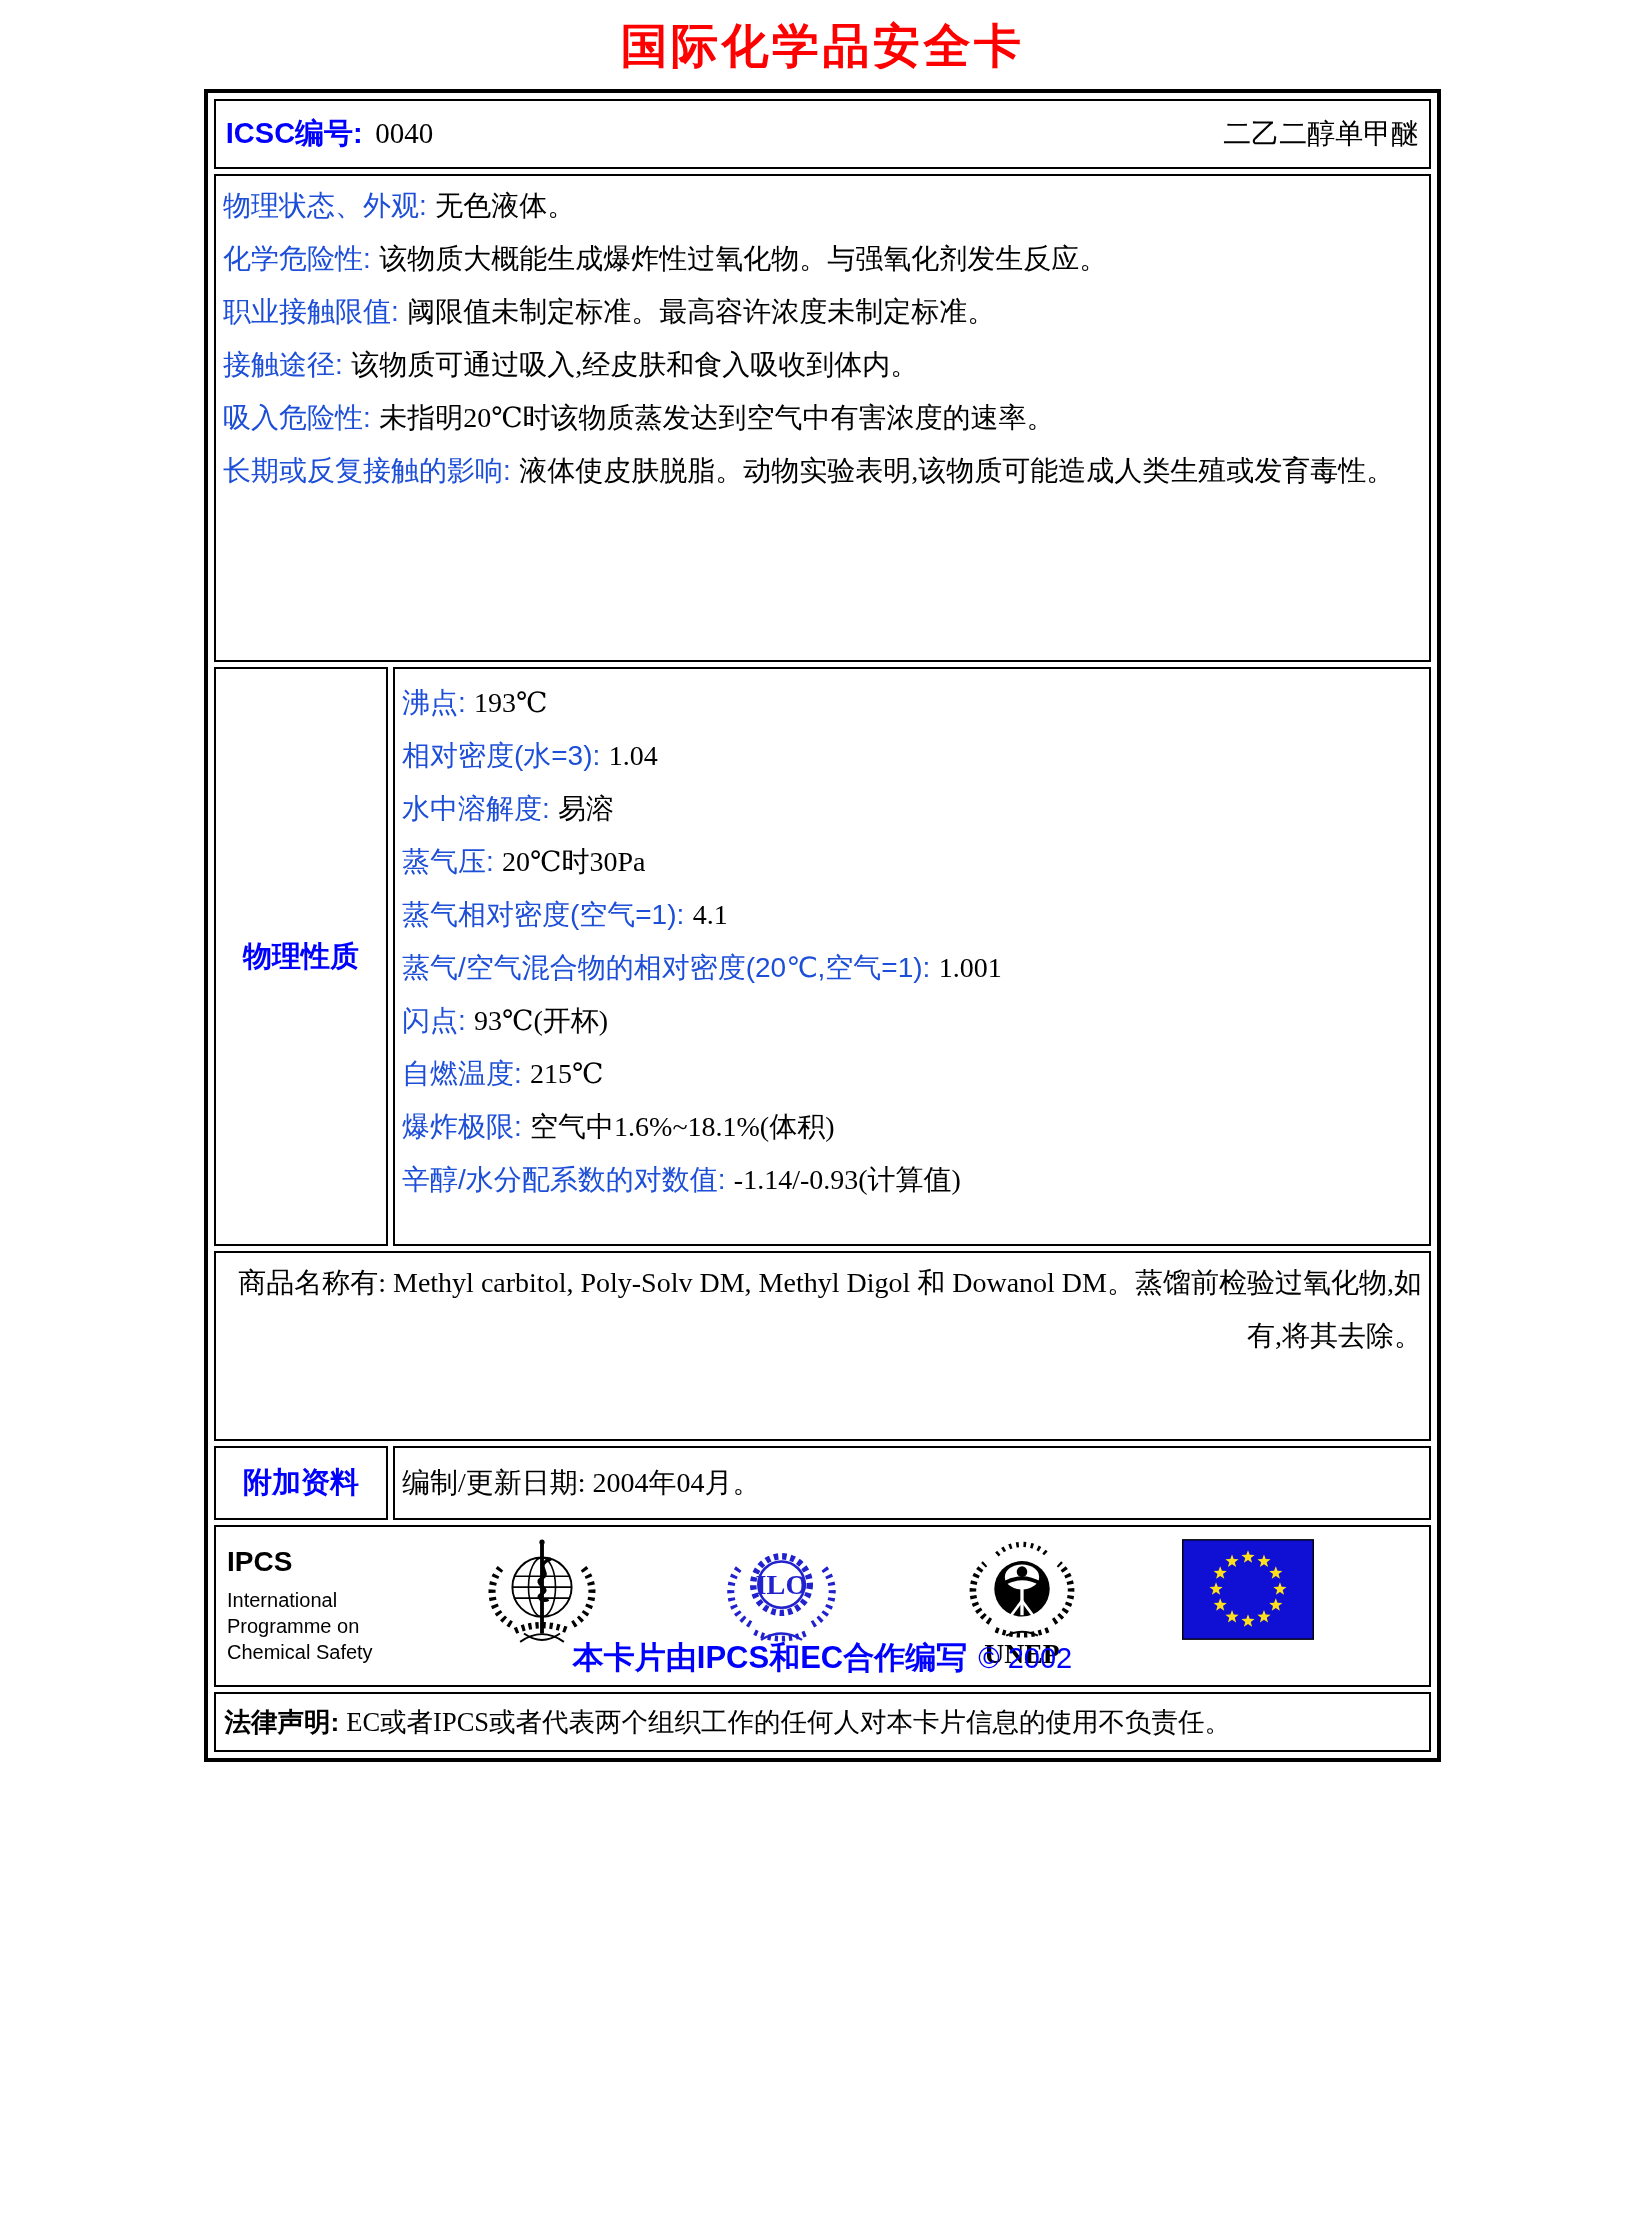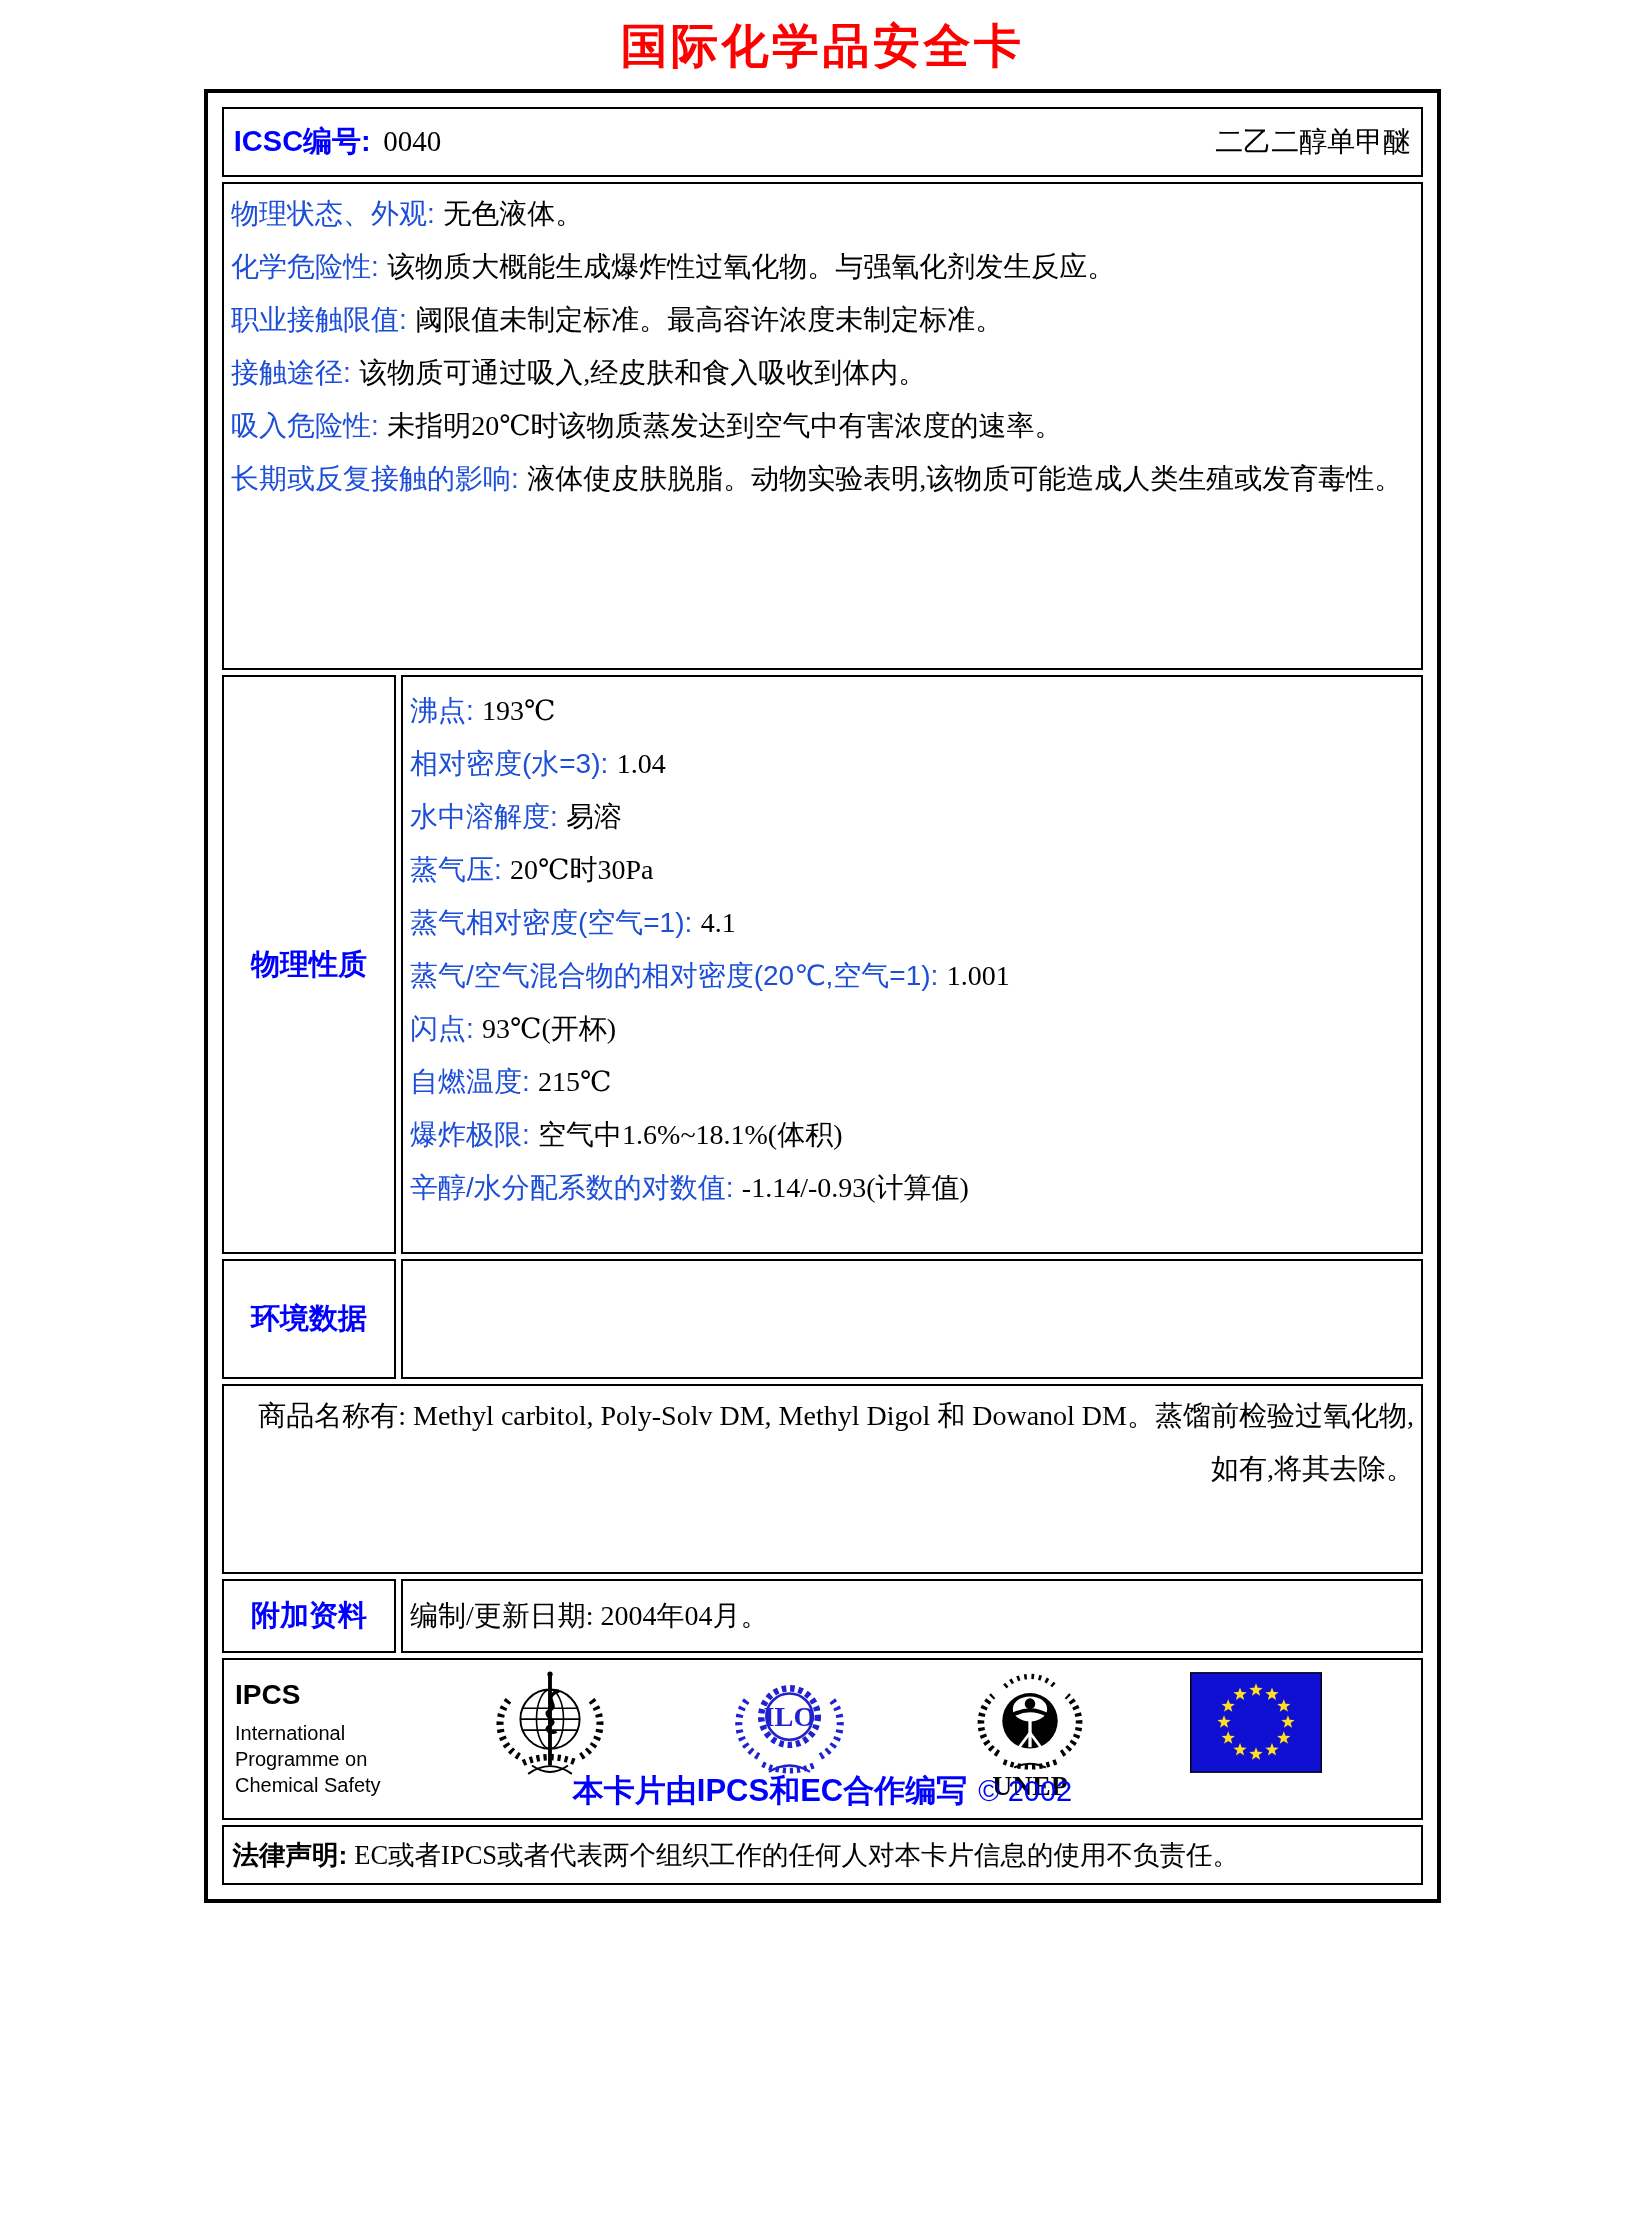--- a/index.html
+++ b/index.html
@@ -3,21 +3,21 @@
 <meta charset="utf-8">
 <style>
   html,body { margin:0; padding:0; background:#fff; }
   body { width:1645px; height:2216px; position:relative;
          font-family:"Liberation Serif","DejaVu Serif",serif; color:#000; }
 
   .page-title { text-align:center; color:#ff0000;
     font-family:"Liberation Sans","DejaVu Sans",sans-serif;
     font-size:47px; font-weight:bold; letter-spacing:3.5px; margin:15.3px 0 11px; }
 
-  .tbl { width:1237px; margin:0 auto; border:4.2px solid #000; padding:14px;
+  .tbl { width:1237px; margin:0 auto; border:4.2px solid #000; padding:6px;
          box-sizing:border-box; background:#fff; }
   .row { display:flex; gap:4.9px; margin-bottom:4.9px; }
   .row:last-child { margin-bottom:0; }
   .cell { border:2.8px solid #000; box-sizing:border-box; background:#fff; }
   .cell.labelcol { flex:0 0 174px; display:flex; align-items:center; justify-content:center; text-align:center; }
   .cell.content { flex:1 1 auto; padding:2.8px 7px; }
 
   .side-label { font-family:"Liberation Sans","DejaVu Sans",sans-serif;
     font-weight:bold; font-size:29px; color:#0000ff; }
 
@@ -102,26 +102,20 @@
       <p class="item"><span class="lbl">蒸气压:</span><span>20℃时30Pa</span></p>
       <p class="item"><span class="lbl">蒸气相对密度(空气=1):</span><span>4.1</span></p>
       <p class="item"><span class="lbl">蒸气/空气混合物的相对密度(20℃,空气=1):</span><span>1.001</span></p>
       <p class="item"><span class="lbl">闪点:</span><span>93℃(开杯)</span></p>
       <p class="item"><span class="lbl">自燃温度:</span><span>215℃</span></p>
       <p class="item"><span class="lbl">爆炸极限:</span><span>空气中1.6%~18.1%(体积)</span></p>
       <p class="item"><span class="lbl">辛醇/水分配系数的对数值:</span><span>-1.14/-0.93(计算值)</span></p>
     </div>
   </div>
 
-  <div class="row">
-    <div class="cell labelcol h-environment">
-      <span class="side-label">环境数据</span>
-    </div>
-    <div class="cell content h-environment"></div>
-  </div>
 
   <div class="row">
     <div class="cell content h-notes">
       <p class="plain-line">商品名称有: Methyl carbitol, Poly-Solv DM, Methyl Digol 和 Dowanol DM。蒸馏前检验过氧化物,如有,将其去除。</p>
     </div>
   </div>
 
   <div class="row">
     <div class="cell labelcol h-additional">
       <span class="side-label">附加资料</span>

